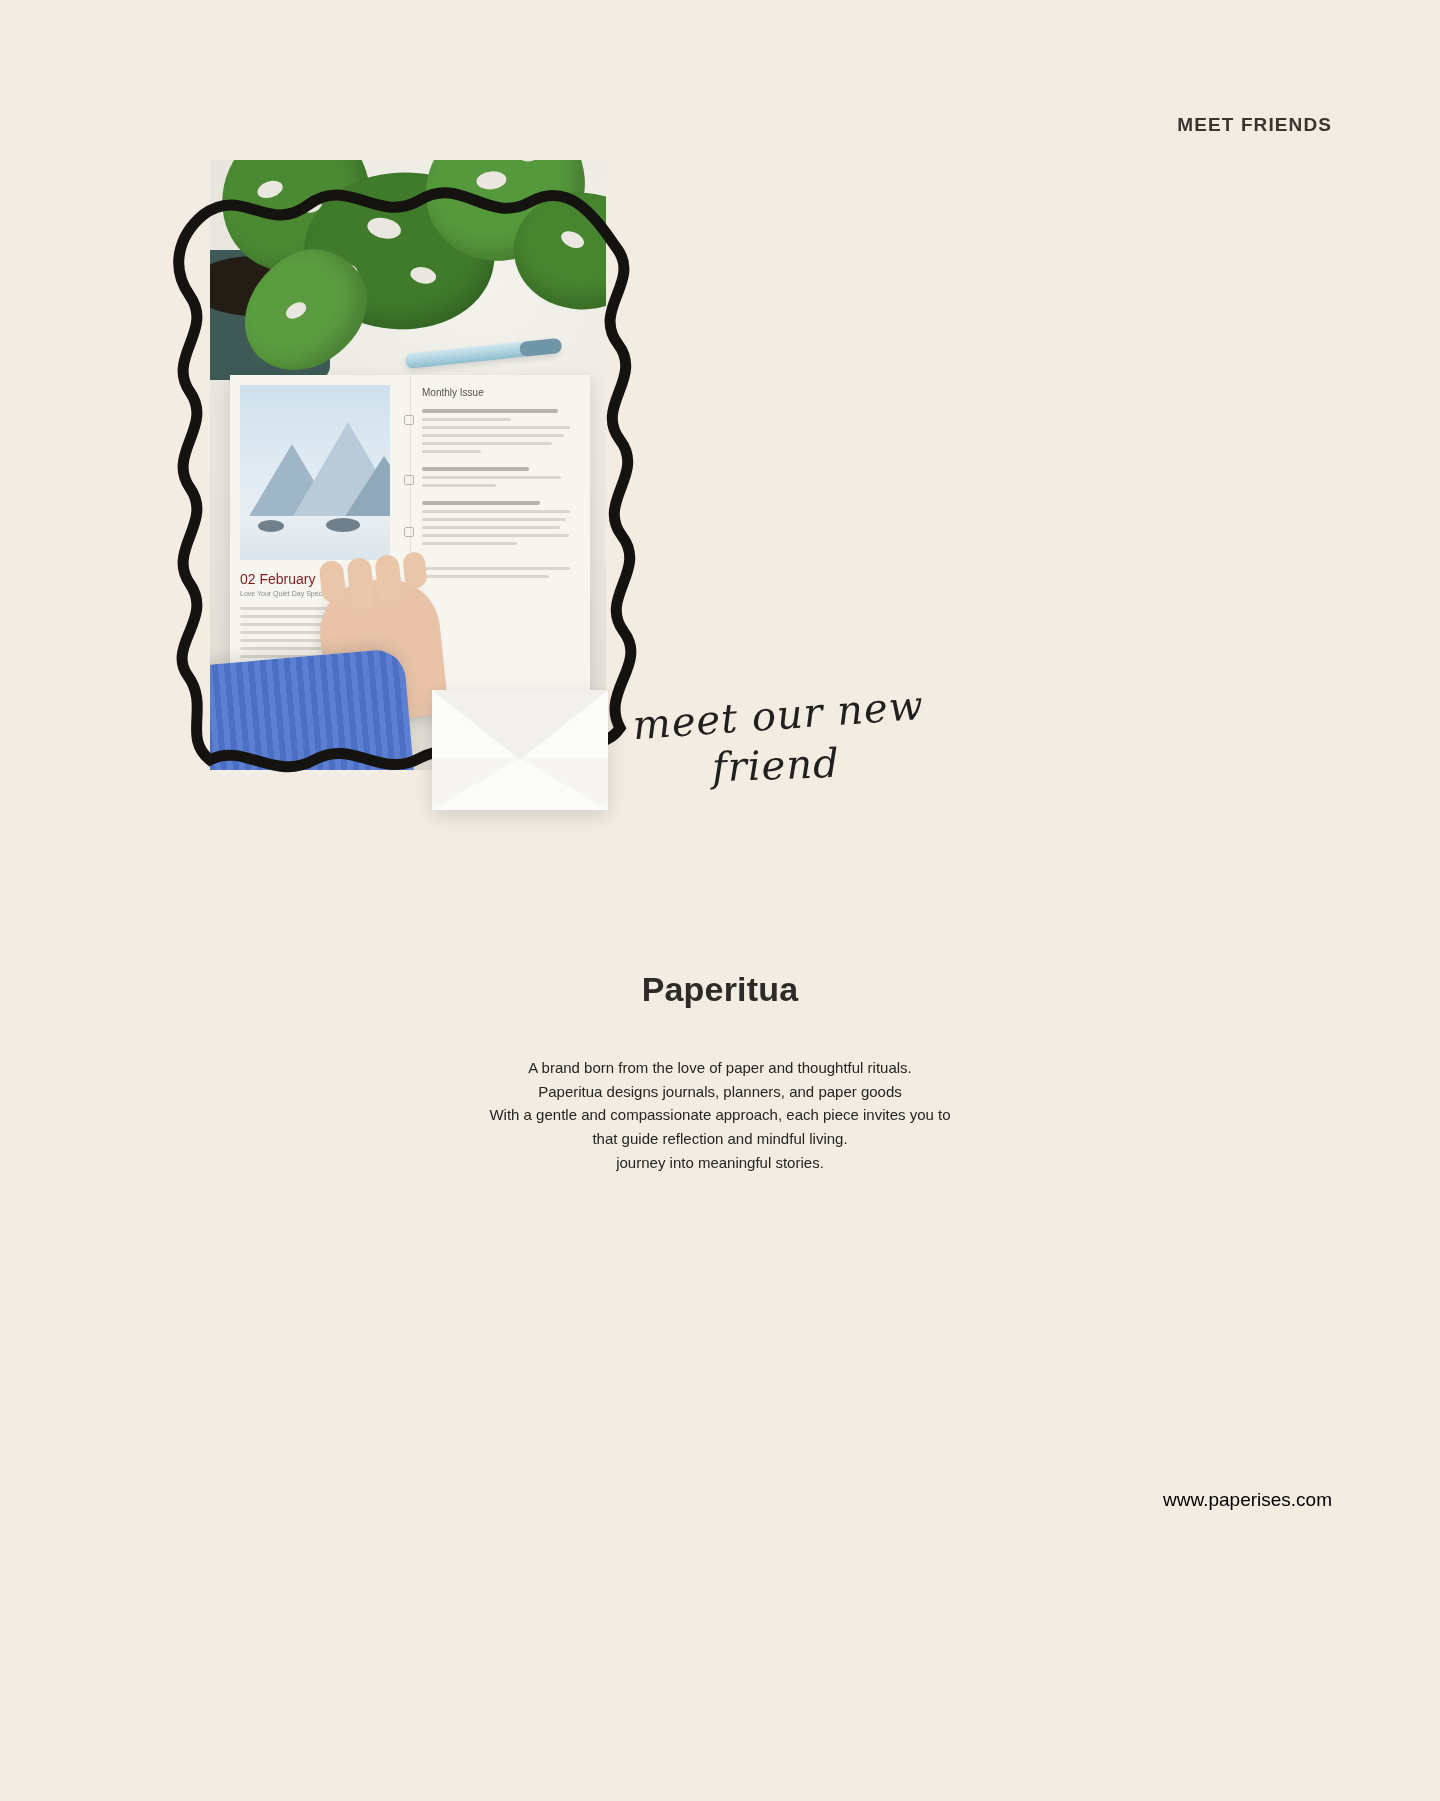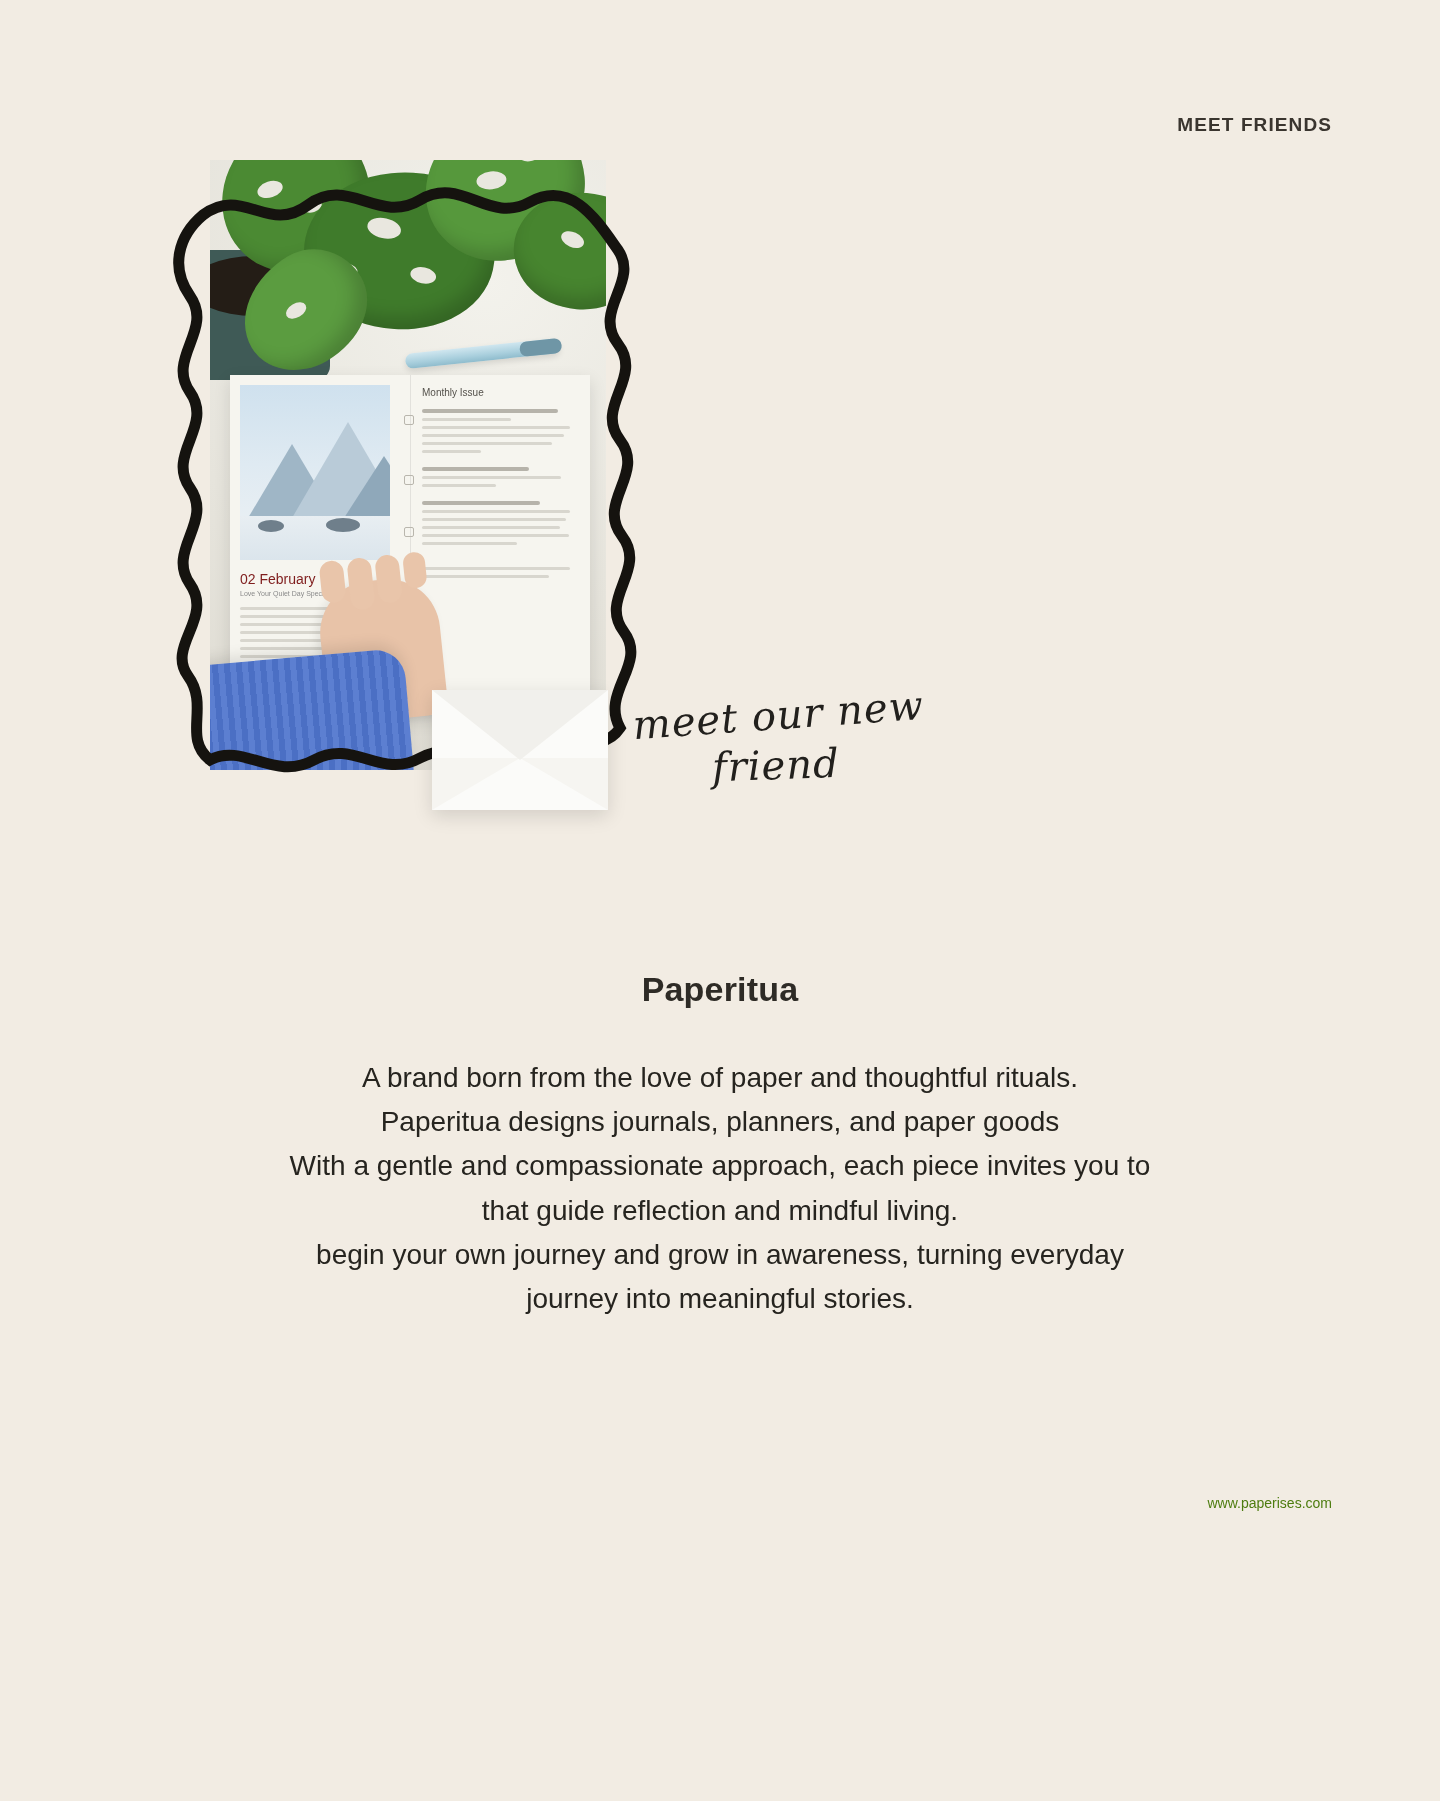--- a/index.html
+++ b/index.html
@@ -266,32 +266,32 @@
     font-weight: bold;
     color: #2e2b26;
     letter-spacing: 0.2px;
   }
   .brand-copy {
     position: absolute;
     top: 1056px;
     left: 0;
     width: 1440px;
     text-align: center;
-    font-size: 28px;
+    font-size: 15px;
     line-height: 1.58;
     color: #26241f;
   }
   .brand-copy p { margin: 0; }
 
   .footer-url {
     position: absolute;
     right: 108px;
     bottom: 290px;
-    font-size: 14px;
-    color: #4d7c0f;
+    font-size: 19px;
+    color: #000000;
   }
 </style>
 </head>
 <body>
 
 <div class="header-label">MEET FRIENDS</div>
 
 <div class="photo-block">
 
   <div class="photo">
@@ -422,17 +422,16 @@
   <span class="l2">friend</span>
 </div>
 
 <div class="brand-title">Paperitua</div>
 
 <div class="brand-copy">
   <p>A brand born from the love of paper and thoughtful rituals.</p>
   <p>Paperitua designs journals, planners, and paper goods</p>
   <p>With a gentle and compassionate approach, each piece invites you to</p>
   <p>that guide reflection and mindful living.</p>
-  <p>begin your own journey and grow in awareness, turning everyday</p>
   <p>journey into meaningful stories.</p>
 </div>
 
 <div class="footer-url">www.paperises.com</div>
 
 </body></html>

